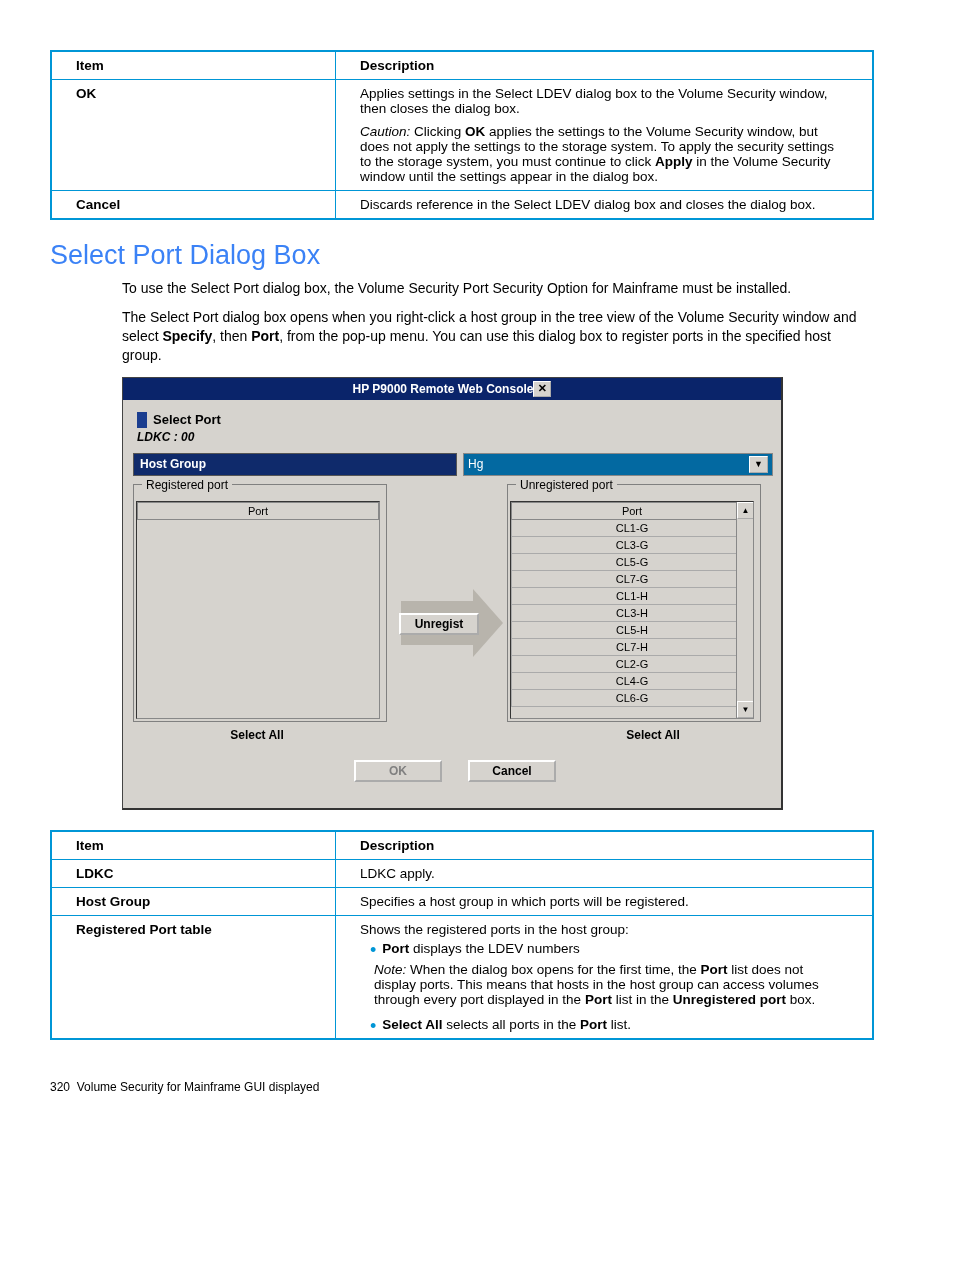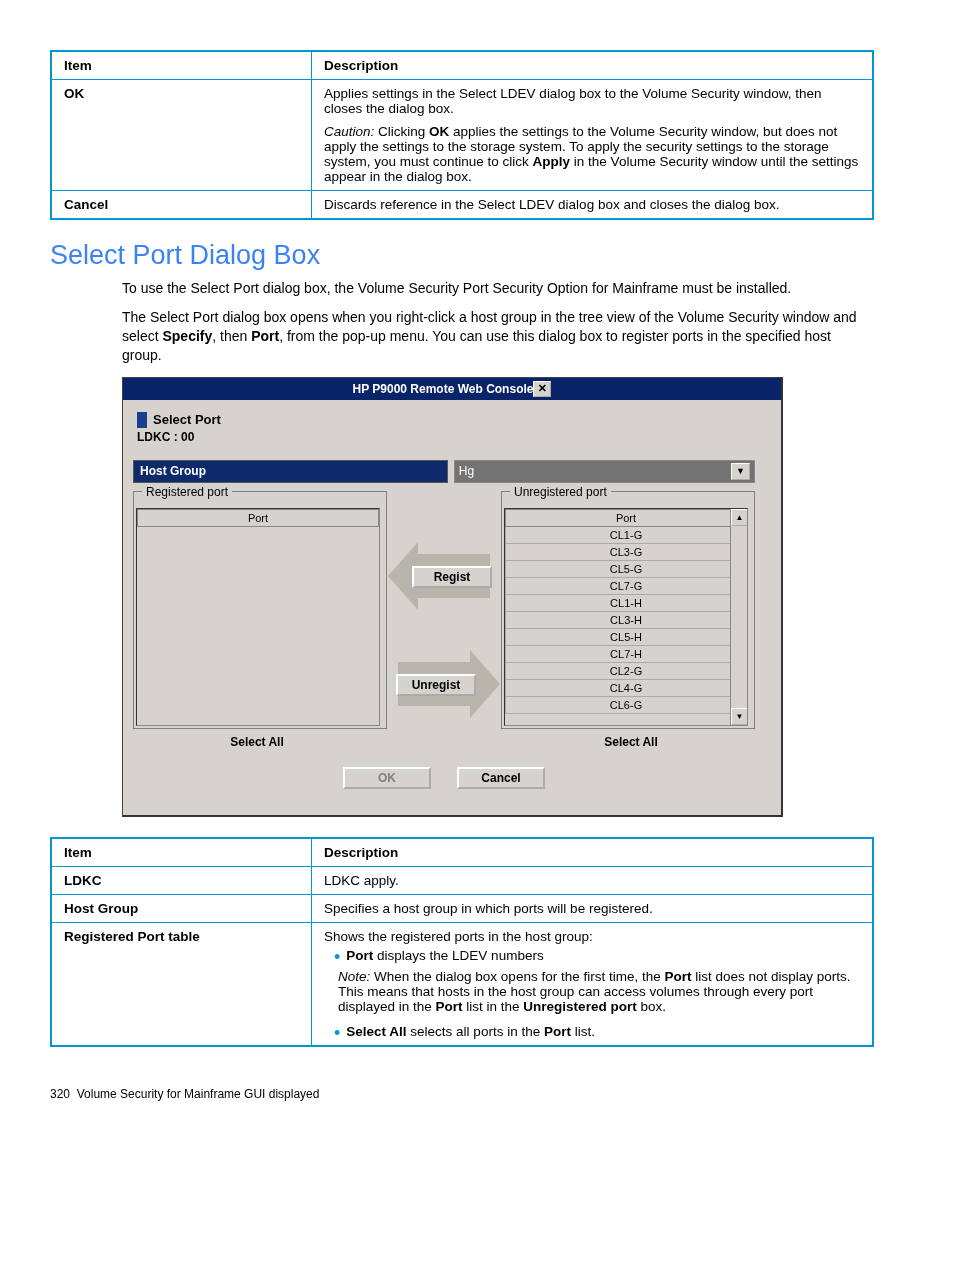--- a/index.html
+++ b/index.html
@@ -15,21 +15,21 @@
     padding: 50px 80px 30px 50px;
   }
   .doc-table {
     width: 100%;
     border-collapse: collapse;
     border: 2px solid #0096d6;
     margin-bottom: 20px;
   }
   .doc-table th, .doc-table td {
     border: 1px solid #0096d6;
-    padding: 6px 12px;
+    padding: 6px 24px;
     text-align: left;
     vertical-align: top;
     font-size: 13.5px;
   }
   .doc-table th {
     font-weight: bold;
   }
   .doc-table .col-item { width: 235px; }
   .section-title {
     font-family: Arial, Helvetica, sans-serif;
@@ -67,31 +67,31 @@
     align-items: center;
   }
   .dlg-close {
     background: #d6d3ce;
     border: 1px outset #fff;
     width: 16px; height: 14px;
     color:#000; font-weight:bold;
     display:flex;align-items:center;justify-content:center;
     font-size:11px;
   }
-  .dlg-body { padding: 10px 26px 26px 10px; background:#d6d3ce; position:relative; }
+  .dlg-body { padding: 10px 4px 26px 10px; background:#d6d3ce; position:relative; }
   .select-port-hdr { display:flex;align-items:center;gap:6px;font-weight:bold;font-size:13px;margin:2px 0 2px 4px;}
   .blue-sq { width:10px;height:16px;background:#1a3d8f; }
-  .ldkc { font-weight:bold; font-size:12px; margin:2px 0 16px 4px; }
+  .ldkc { font-weight:bold; font-size:12px; margin:2px 0 9px 4px;font-style:italic; }
   .hg-row { display:flex; gap:6px; margin-top:4px;}
   .hg-label {
     background:#0f2a6b;color:#fff;font-weight:bold;border:1px solid #555;
     padding:3px 6px;width:310px;
   }
   .hg-select {
-    background:#737373;color:#fff;border:1px solid #888;
+    background:#0369a1;color:#fff;border:1px solid #888;
     padding:2px 4px;width:300px;display:flex;justify-content:space-between;align-items:center;
   }
   .hg-dd { background:#d6d3ce;border:1px outset #fff;width:17px;height:15px;display:flex;align-items:center;justify-content:center;color:#000;font-size:9px;}
   .lists-row { display:flex; gap:0; margin-top:8px; }
   .fieldset {
     border:1px solid #808080; padding:2px; margin:0; position:relative;
   }
   .fieldset .legend { position:relative;top:-9px;left:6px;background:#d6d3ce;padding:0 4px;font-size:12px;}
   .listbox {
     width:242px; height:216px; background:#d6d3ce; border:1px inset #888;
@@ -195,27 +195,20 @@
                         <th>Port</th>
                       </tr>
                     </tbody>
                   </table>
               </div>
             </fieldset>
           </div>
 
           <div class="middle">
             <div class="arrow-block">
-              <div class="big-arrow-left"></div>
-                <div class="big-arrow-bar-l"></div>
-              <div class="arrow-btn">
-                  <div class="btn">Regist</div>
-                </div>
-            </div>
-            <div class="arrow-block">
               <div class="big-arrow-bar-r"></div>
                 <div class="big-arrow-right"></div>
               <div class="arrow-btn" style="left:2px;right:18px;">
                   <div class="btn">Unregist</div>
                 </div>
             </div>
           </div>
 
           <div class="unreg-wrap">
             <fieldset class="fieldset" style="width:248px;">

